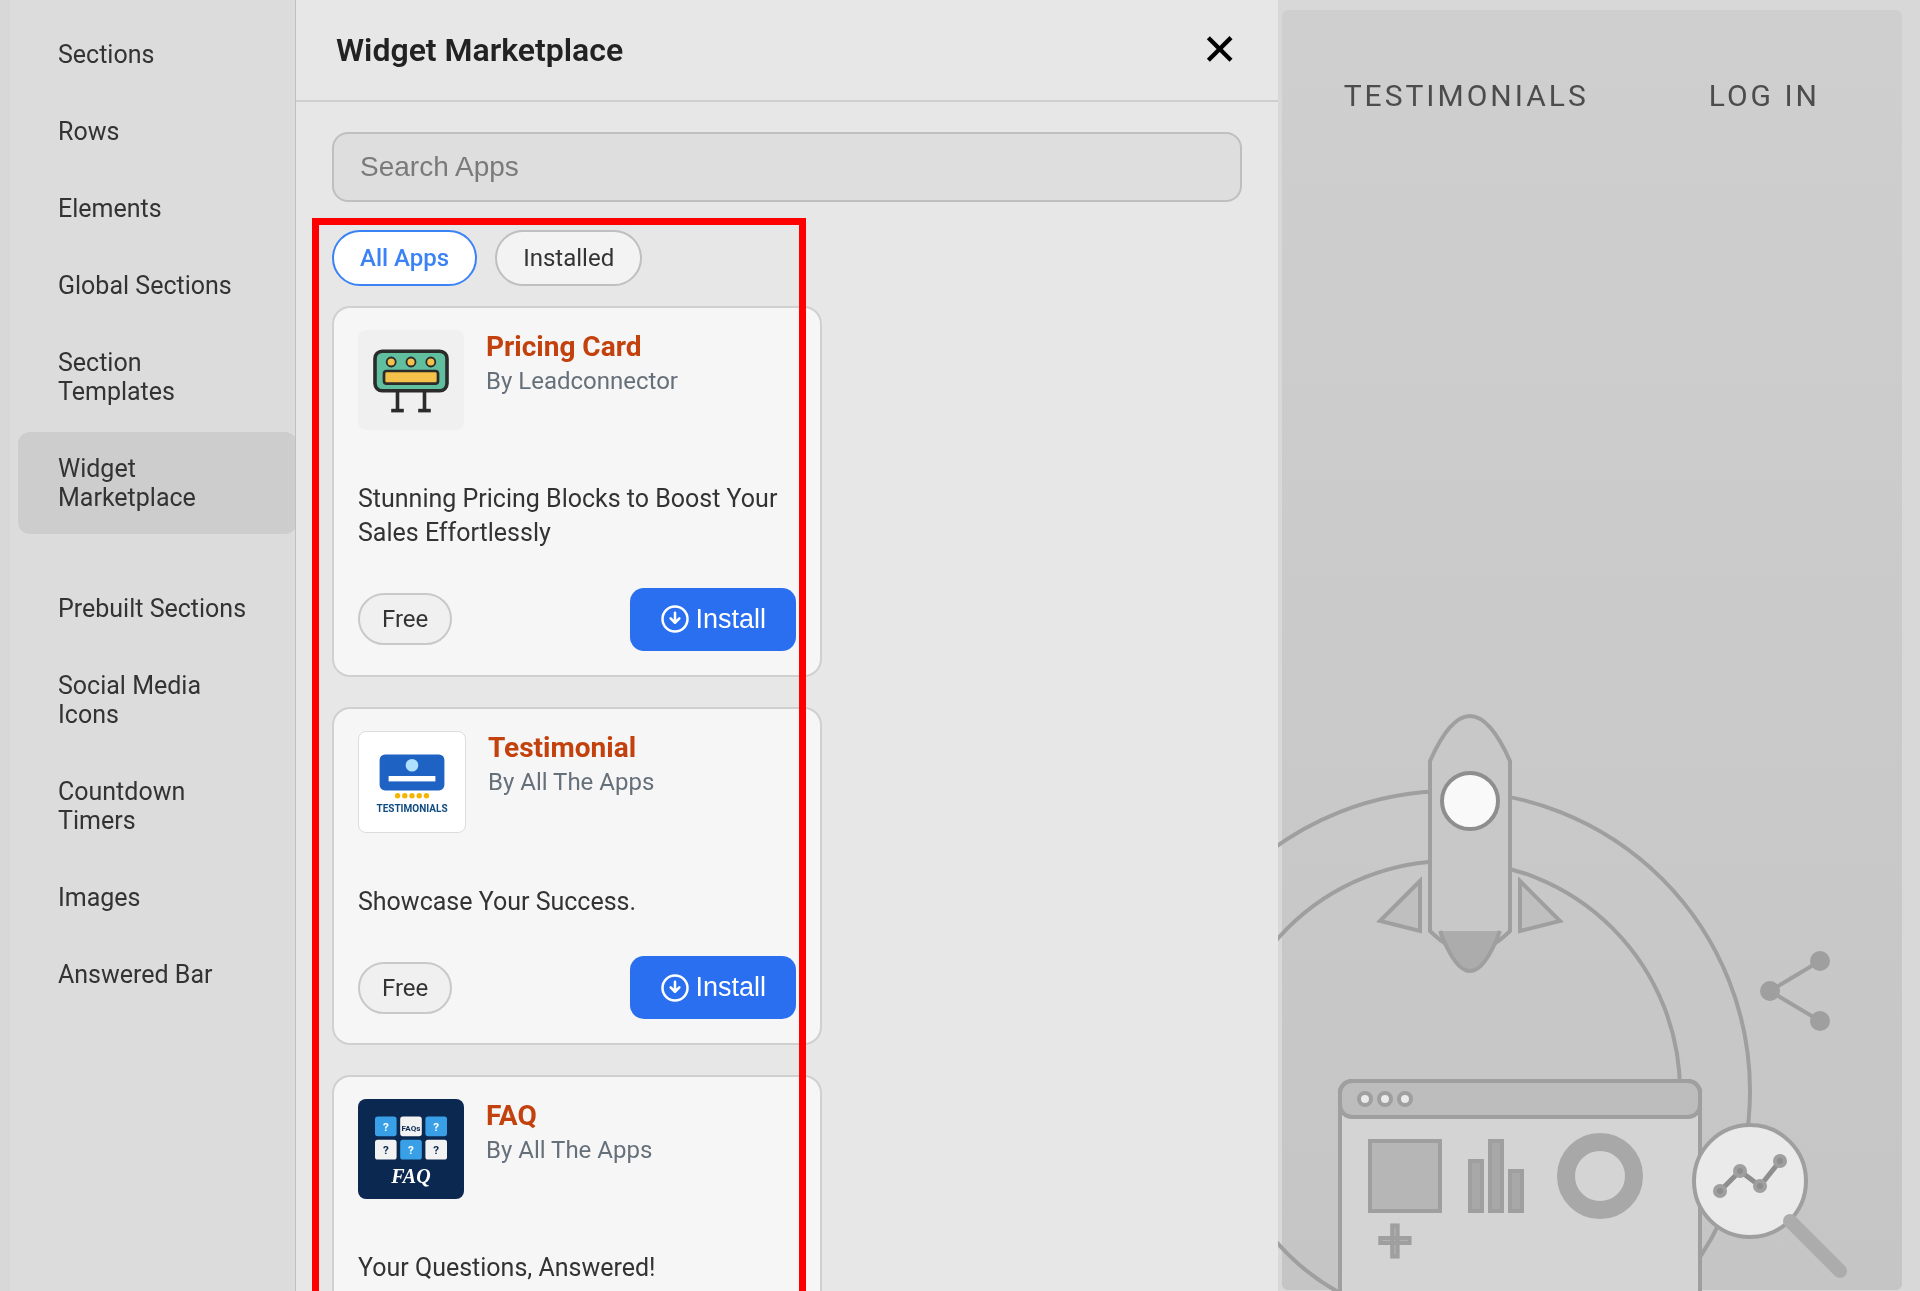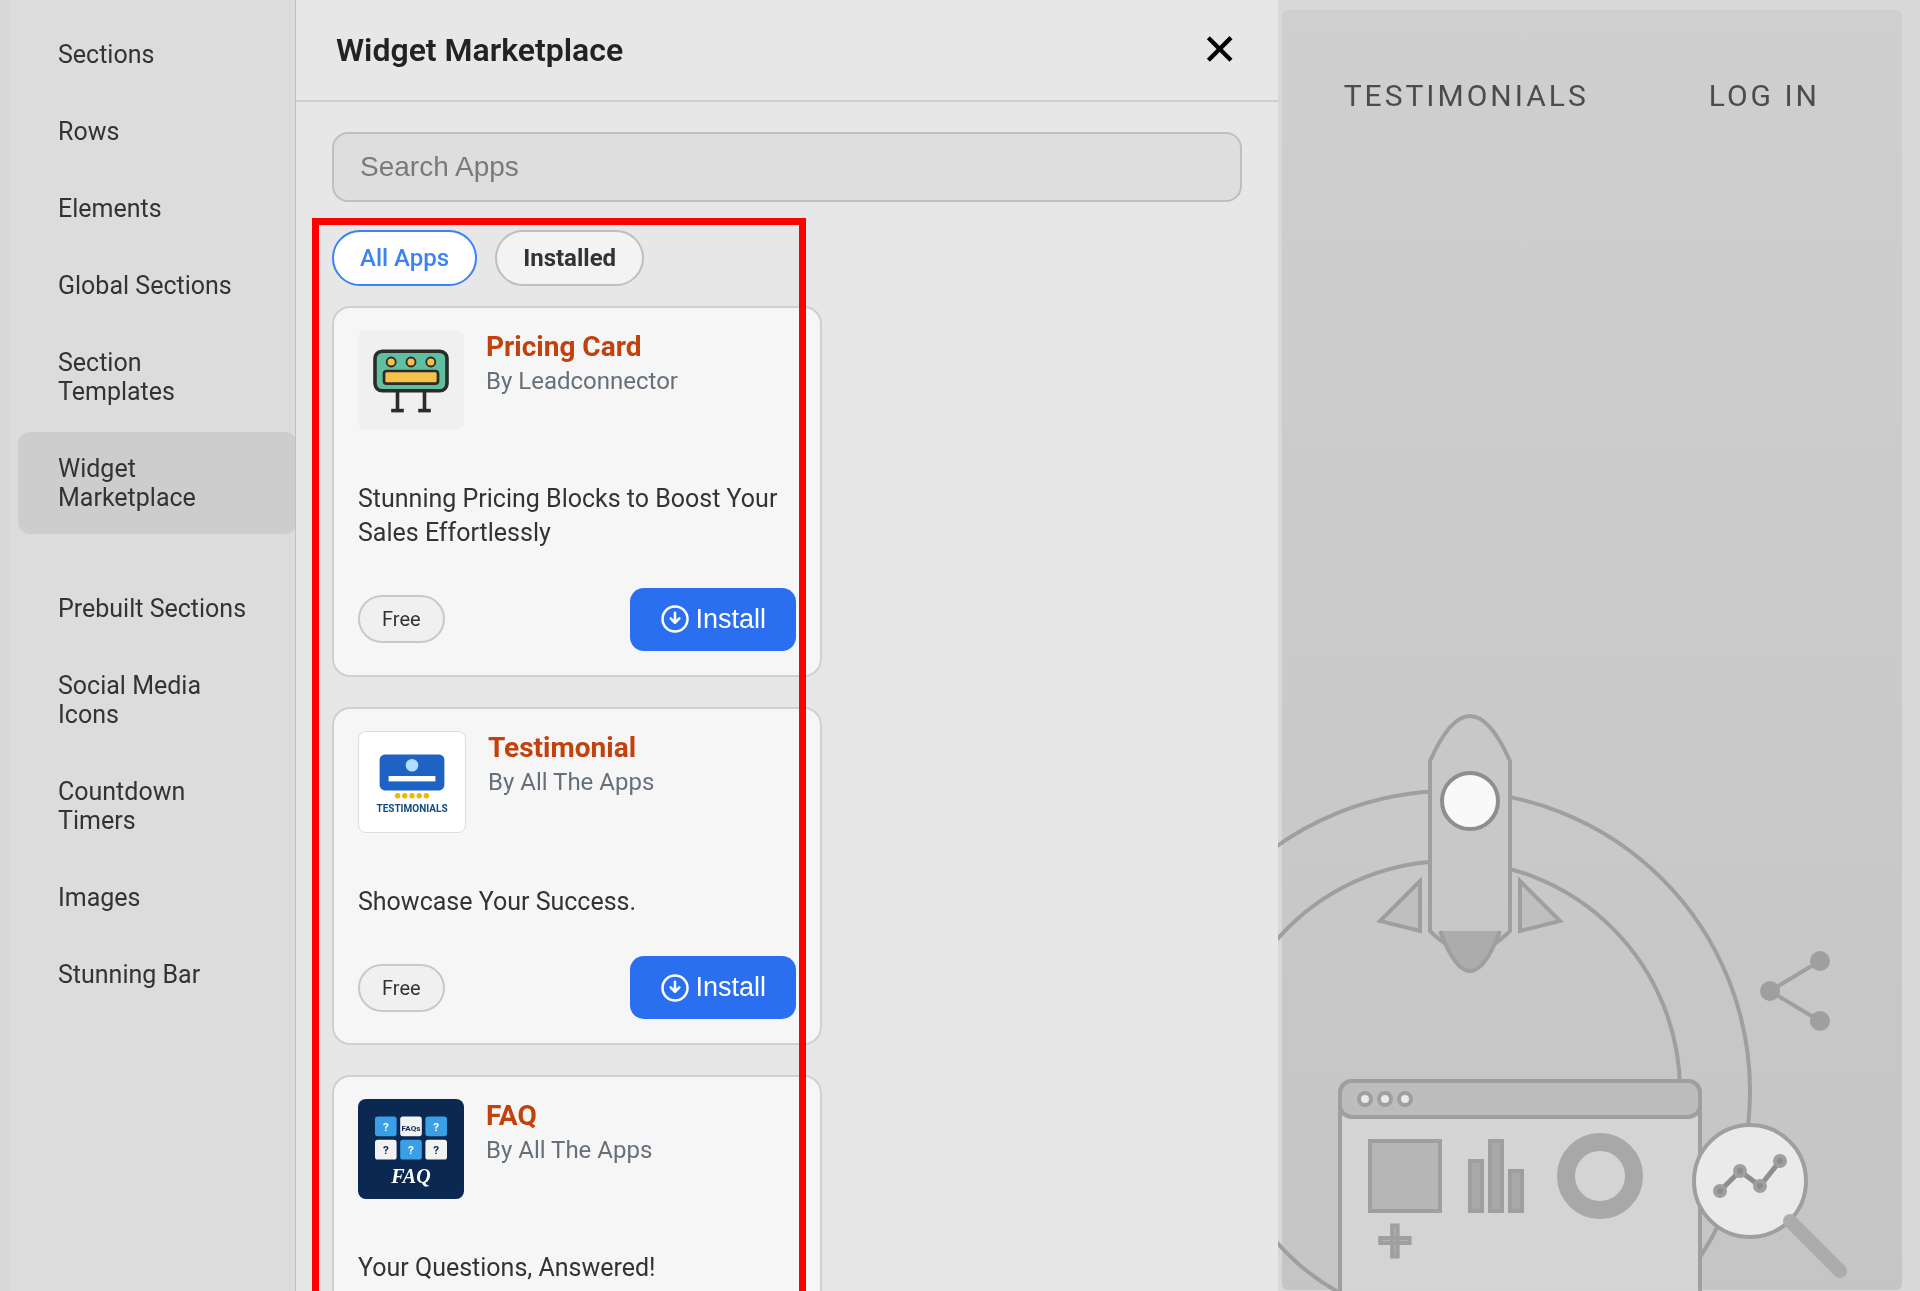--- a/index.html
+++ b/index.html
@@ -128,21 +128,20 @@
     padding: 10px 36px 20px 36px;
   }
   .pill {
     padding: 12px 26px;
     border-radius: 999px;
     border: 2px solid #bfbfbf;
     background: #f3f3f3;
     font-size: 24px;
     color: #333;
     cursor: pointer;
-    font-weight: bold;
   }
   .pill.active {
     background: #ffffff;
     border-color: #3b82f6;
     color: #3b82f6;
     font-weight: 500;
   }
 
   
   .cards-col {
@@ -187,21 +186,21 @@
   .card-foot {
     display: flex;
     justify-content: space-between;
     align-items: center;
     margin-top: 20px;
   }
   .price-badge {
     padding: 10px 22px;
     border: 2px solid #c9c9c9;
     border-radius: 999px;
-    font-size: 20px;
+    font-size: 24px;
     color:#333;
     background:#f0f0f0;
   }
   .install-btn {
     display: flex;
     align-items: center;
     gap: 5px;
     background: #2a6ff0;
     color: #fff;
     font-size: 27px;
@@ -284,21 +283,21 @@
   <div class="sidebar-item"><span>Global Sections</span></div>
   <div class="sidebar-item"><span>Section Templates</span></div>
   <div class="sidebar-item active"><span>Widget Marketplace</span></div>
 
   <div class="sidebar-divider"></div>
 
   <div class="sidebar-item"><span>Prebuilt Sections</span></div>
   <div class="sidebar-item"><span>Social Media Icons</span></div>
   <div class="sidebar-item"><span>Countdown Timers</span></div>
   <div class="sidebar-item"><span>Images</span></div>
-  <div class="sidebar-item"><span>Stunning Bar</span></div>
+  <div class="sidebar-item"><span>Answered Bar</span></div>
 </div>
 
 <div class="main-panel">
   <div class="panel-header">
     <div class="panel-title">Widget Marketplace</div>
     <div class="close-icon">✕</div>
   </div>
 
   <div class="search-wrap">
     <input class="search-input" placeholder="Search Apps" style="">

